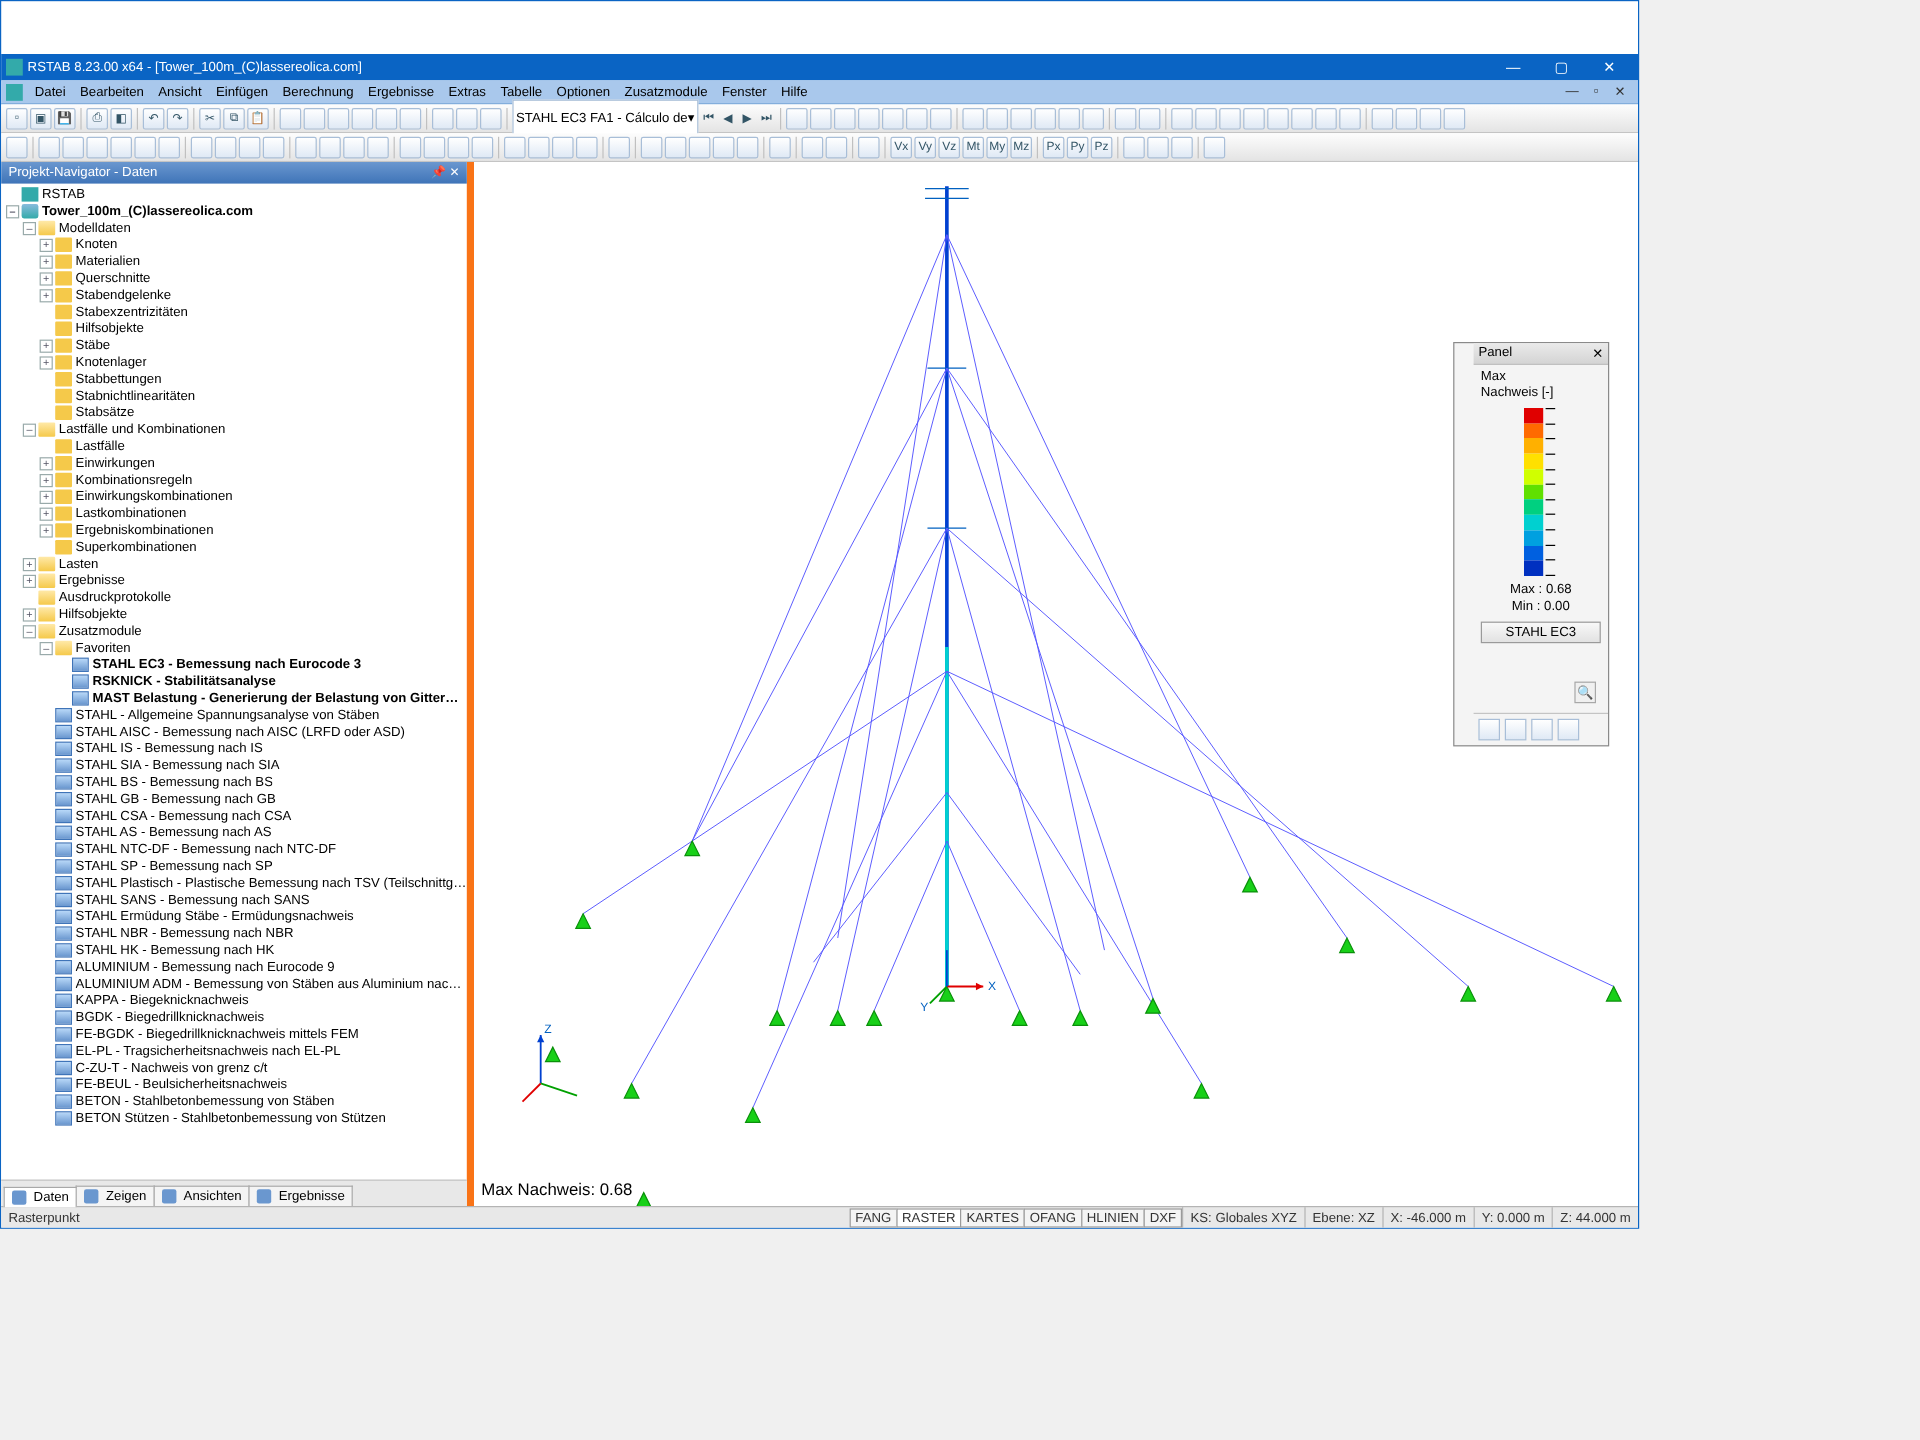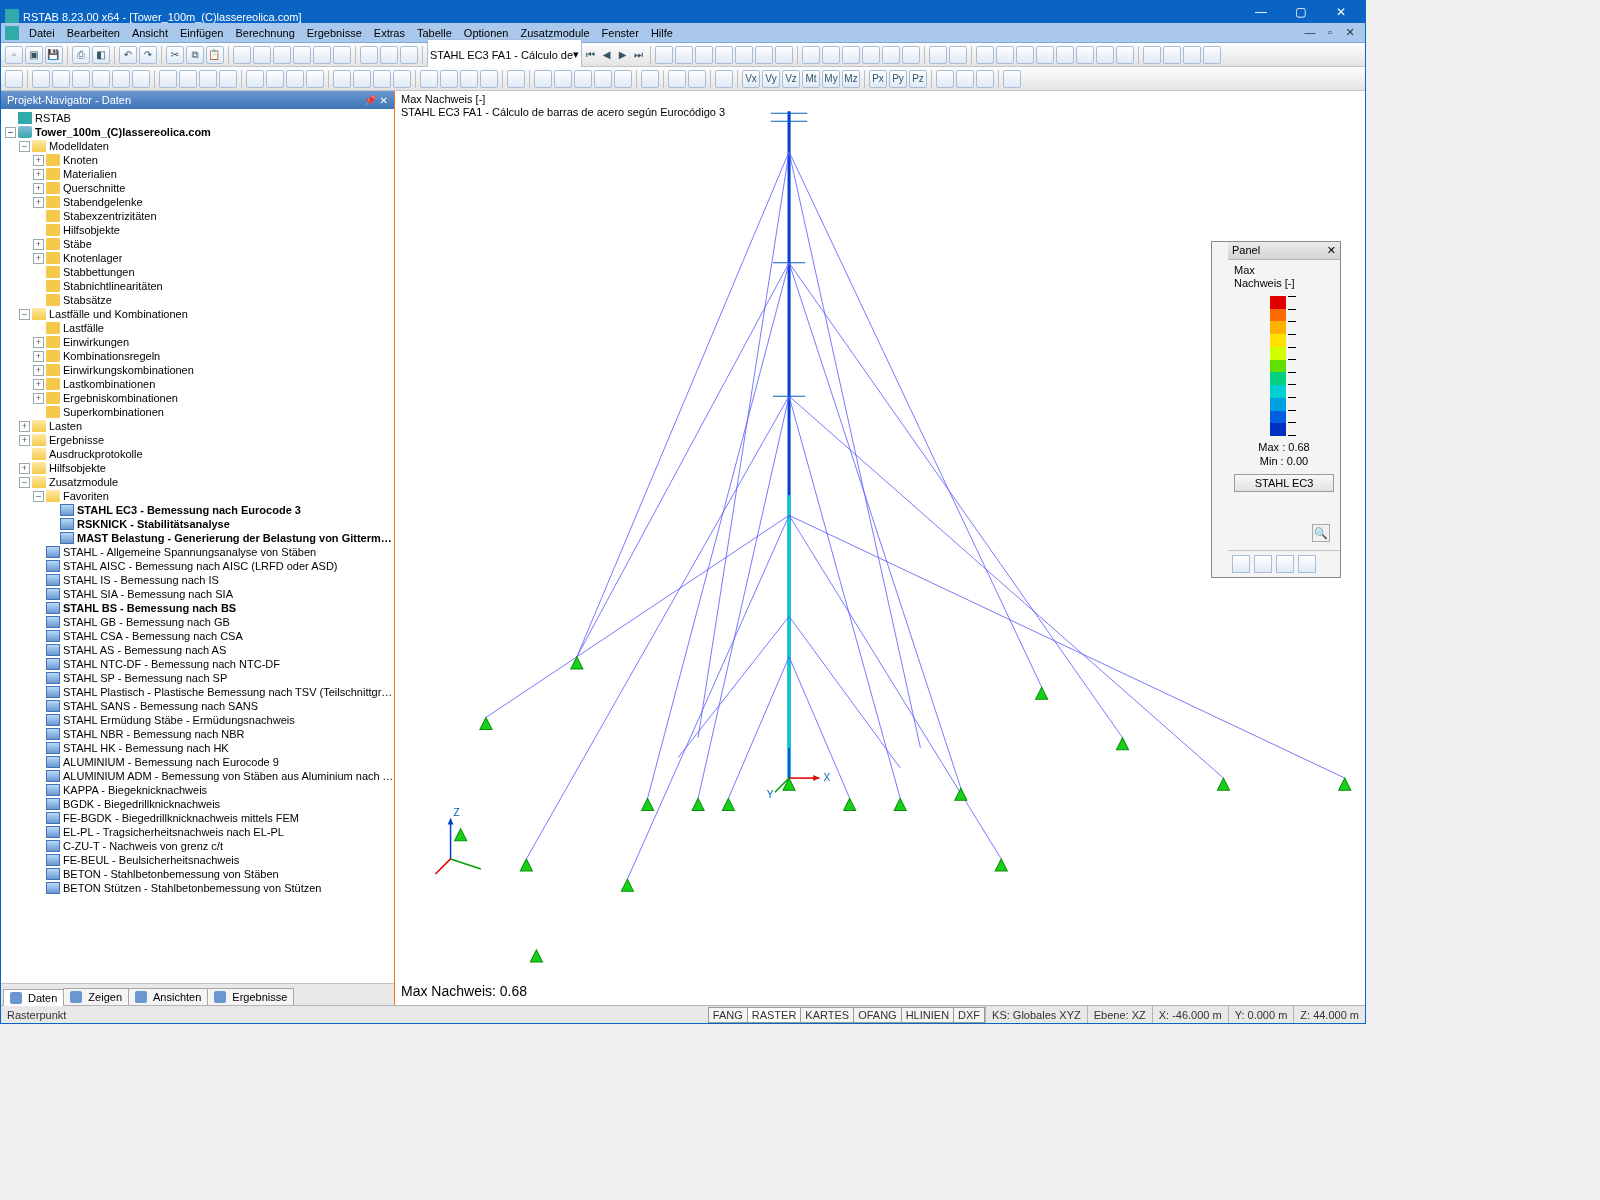--- a/index.html
+++ b/index.html
@@ -1,20 +1,20 @@
 <!DOCTYPE html>
 <html><head>
 <meta charset="utf-8">
 <style>
 * { box-sizing: border-box; margin: 0; padding: 0; font-family: "Segoe UI", Tahoma, sans-serif; }
 html, body { height: 100%; width: 100%; overflow: hidden; background: #f0f0f0; }
 .window { width: 1366px; height: 1024px; display: flex; flex-direction: column; background: #fff; border: 1px solid #0a64c4; position: relative; }
 
 
-.titlebar { height: 22px; background: #0a64c4; color: #fff; display: flex; align-items: flex-end; font-size: 11px; padding: 0 4px; }
+.titlebar { height: 22px; background: #0a64c4; color: #fff; display: flex; align-items: center; font-size: 11px; padding: 0 4px; margin-top: 44px; }
 .titlebar .app-icon { width: 14px; height: 14px; background: #3aa; margin-right: 4px; }
 .titlebar .title { flex: 1; white-space: nowrap; overflow: hidden; }
 .titlebar .win-btns { display: flex; gap: 0; }
 .titlebar .wb { width: 40px; height: 22px; display: flex; align-items: center; justify-content: center; color: #fff; font-size: 12px; }
 
 
 .menubar { height: 20px; background: #a9c8ec; display: flex; align-items: center; font-size: 11px; padding: 0 4px; color: #000; border-bottom: 1px solid #7aa8d8; }
 .menubar .app-icon2 { width: 14px; height: 14px; background: #3aa; margin-right: 4px; }
 .menubar .mitem { padding: 2px 6px; }
 .menubar .mdi-btns { margin-left:auto; display:flex; gap:6px; font-size:11px; color:#333; padding-right:4px; }
@@ -24,21 +24,21 @@
 .toolbar-row { height: 24px; background: linear-gradient(#fdfdfd,#e4e4e4); border-bottom: 1px solid #c4c4c4; display: flex; align-items: center; padding: 0 4px; gap: 2px; }
 .tb { width: 18px; height: 18px; background: linear-gradient(#fff,#dfe9f5); border: 1px solid #a8bed8; border-radius: 2px; display:inline-flex; align-items:center; justify-content:center; font-size:10px; color:#356; }
 .tb-sep { width: 1px; height: 18px; background: #c0c0c0; margin: 0 2px; }
 .tb-combo { height: 32px; font-size: 11px; border: 1px solid #a8bed8; background: #fff; padding: 0 2px; min-width: 120px; display:inline-flex; align-items:center; justify-content:space-between; }
 .tb-nav { width:14px; height:18px; display:inline-flex; align-items:center; justify-content:center; font-size:10px; color:#356; }
 
 
 .main { flex: 1; display: flex; min-height: 0; }
 
 
-.nav { width: 394px; display: flex; flex-direction: column; border-right: 1px solid #f97316; background: #fff; }
+.nav { width: 394px; display: flex; flex-direction: column; border-right: 6px solid #f97316; background: #fff; }
 .nav-title { height: 18px; background: linear-gradient(#6a97cf,#3f74b8); color: #fff; font-size: 11px; padding: 2px 6px; display:flex; justify-content:space-between; align-items:center; }
 .nav-title .pin { font-size:10px; }
 .tree { flex: 1; overflow: auto; font-size: 11px; color: #000; padding: 2px 0 2px 2px; }
 .tree::-webkit-scrollbar { width:16px; height:16px; }
 .tree::-webkit-scrollbar-track { background:#f0f0f0; }
 .tree::-webkit-scrollbar-thumb { background:#c4c4c4; border:1px solid #a0a0a0; }
 .tn { display: flex; align-items: center; height: 14px; padding: 0; white-space: nowrap; }
 .tn .exp { width: 11px; height: 11px; border: 1px solid #9aa; font-size: 9px; line-height: 9px; text-align: center; margin-right: 2px; color:#556; background:#fff; flex-shrink:0; }
 .tn .exp.empty { border:none; background:transparent; }
 .tn .ic { width: 14px; height: 12px; margin-right: 3px; flex-shrink:0; display:inline-block; }
@@ -430,21 +430,21 @@
           <div class="tn" style="padding-left: 30px;">
             <span class="exp empty"></span>
             <span class="ic ic-mod"></span>
             <span class="lbl">STAHL IS - Bemessung nach IS</span>
           </div>
           <div class="tn" style="padding-left: 30px;">
             <span class="exp empty"></span>
             <span class="ic ic-mod"></span>
             <span class="lbl">STAHL SIA - Bemessung nach SIA</span>
           </div>
-          <div class="tn" style="padding-left: 30px; font-weight: bold;">
+          <div class="tn" style="padding-left: 30px;">
             <span class="exp empty"></span>
             <span class="ic ic-mod"></span>
             <span class="lbl">STAHL BS - Bemessung nach BS</span>
           </div>
           <div class="tn" style="padding-left: 30px;">
             <span class="exp empty"></span>
             <span class="ic ic-mod"></span>
             <span class="lbl">STAHL GB - Bemessung nach GB</span>
           </div>
           <div class="tn" style="padding-left: 30px;">
@@ -557,24 +557,20 @@
             <span>Ansichten</span>
           </span>
         <span class="nav-tab">
             <span class="ti"></span>
             <span>Ergebnisse</span>
           </span>
       </div>
     </div>
 
     <div class="viewport">
-      <div class="vp-label">
-        <div>Max Nachweis [-]</div>
-        <div>STAHL EC3 FA1 - Cálculo de barras de acero según Eurocódigo 3</div>
-      </div>
       <svg class="vp-svg" viewBox="0 0 960 880">
 
         <line x1="390" y1="20" x2="390" y2="680" stroke="#0040d0" stroke-width="3"></line>
         <line x1="390" y1="400" x2="390" y2="680" stroke="#00d0d0" stroke-width="3"></line>
 
         <g stroke="#0060c0" stroke-width="1">
           <line x1="372" y1="22" x2="408" y2="22"></line>
             <line x1="372" y1="30" x2="408" y2="30"></line>
           <line x1="374" y1="170" x2="406" y2="170"></line>
           <line x1="374" y1="302" x2="406" y2="302"></line>

